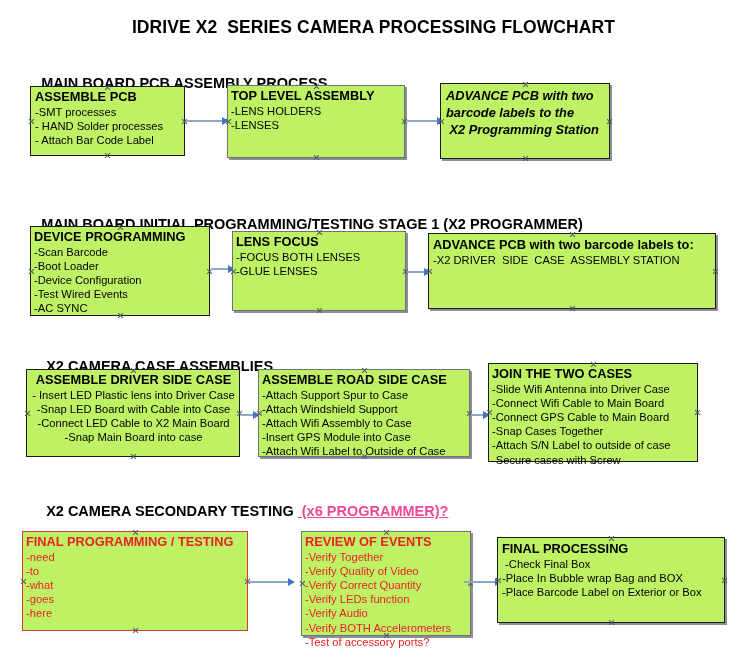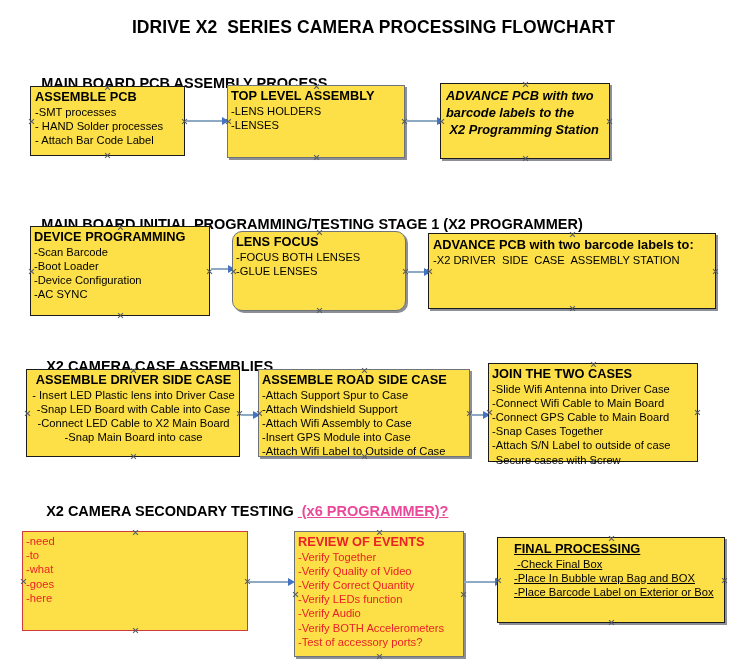--- a/index.html
+++ b/index.html
@@ -47,21 +47,21 @@
     white-space: pre;
   }
   .section-heading .accent {
     color: #ec4899;
     text-decoration: underline;
   }
 
   
   .node {
     position: absolute;
-    background: #fde047;
+    background: #bef264;
     border: 1px solid #1b1b1b;
     box-sizing: border-box;
     overflow: visible;
   }
   .node.shadowed {
     box-shadow: 2px 2px 0 0 rgba(120,124,132,0.85);
   }
   .node.greyborder {
     border-color: #6e7279;
   }
@@ -189,32 +189,33 @@
   <div class="section-heading" style="left:25px; top:200px;">
     <span>MAIN BOARD INITIAL PROGRAMMING/TESTING STAGE 1 (X2 PROGRAMMER)</span><span class="accent"></span>
   </div>
 
   <div class="node" style="left:30px; top:226px; width:180px; height:90px;">
     <div class="node-inner" style="top:2px; left:3px;">
       <div class="node-title">DEVICE PROGRAMMING</div>
       <div class="node-line">-Scan Barcode</div>
       <div class="node-line">-Boot Loader</div>
       <div class="node-line">-Device Configuration</div>
+      <div class="node-line">-Test Wired Events</div>
       <div class="node-line">-AC SYNC</div>
     </div>
     <span class="handle" style="left:50%; top:0;"></span>
     <span class="handle" style="left:50%; top:100%;"></span>
     <span class="handle" style="left:0; top:50%;"></span>
     <span class="handle" style="left:100%; top:50%;"></span>
   </div>
 
   <div class="connector" style="left:211px; top:268px; width:22px;"></div>
   <div class="arrowhead" style="left:228px; top:264.5px;"></div>
 
-  <div class="node shadowed greyborder" style="left:232px; top:231px; width:174px; height:80px;border-radius:10px;">
+  <div class="node shadowed greyborder" style="left:232px; top:231px; width:174px; height:80px;">
     <div class="node-inner" style="top:2px; left:3px;">
       <div class="node-title">LENS FOCUS</div>
       <div class="node-line">-FOCUS BOTH LENSES</div>
       <div class="node-line">-GLUE LENSES</div>
     </div>
     <span class="handle" style="left:50%; top:0;"></span>
     <span class="handle" style="left:50%; top:100%;"></span>
     <span class="handle" style="left:0; top:50%;"></span>
     <span class="handle" style="left:100%; top:50%;"></span>
   </div>
@@ -287,57 +288,58 @@
     <span class="handle" style="left:0; top:50%;"></span>
     <span class="handle" style="left:100%; top:50%;"></span>
   </div>
 
   <div class="section-heading" style="left:30px; top:487px;">
     <span>X2 CAMERA SECONDARY TESTING </span><span class="accent"> (x6 PROGRAMMER)?</span>
   </div>
 
   <div class="node redborder" style="left:22px; top:531px; width:226px; height:100px;">
     <div class="node-inner" style="top:2px; left:3px;">
+      <div class="node-title red">FINAL PROGRAMMING / TESTING</div>
       <div class="node-line red">-need</div>
       <div class="node-line red">-to</div>
       <div class="node-line red">-what</div>
       <div class="node-line red">-goes</div>
       <div class="node-line red">-here</div>
     </div>
     <span class="handle" style="left:50%; top:0;"></span>
     <span class="handle" style="left:50%; top:100%;"></span>
     <span class="handle" style="left:0; top:50%;"></span>
     <span class="handle" style="left:100%; top:50%;"></span>
   </div>
 
   <div class="connector" style="left:249px; top:581px; width:43px;"></div>
   <div class="arrowhead" style="left:288px; top:577.5px;"></div>
 
-  <div class="node shadowed greyborder" style="left:294px; top:531px; width:170px; height:126px;">
+  <div class="node shadowed greyborder" style="left:301px; top:531px; width:170px; height:105px;">
     <div class="node-inner" style="top:2px; left:3px;">
       <div class="node-title red">REVIEW OF EVENTS</div>
       <div class="node-line red">-Verify Together</div>
       <div class="node-line red">-Verify Quality of Video</div>
       <div class="node-line red">-Verify Correct Quantity</div>
       <div class="node-line red">-Verify LEDs function</div>
       <div class="node-line red">-Verify Audio</div>
       <div class="node-line red">-Verify BOTH Accelerometers</div>
       <div class="node-line overflow">-Test of accessory ports?</div>
     </div>
     <span class="handle" style="left:50%; top:0;"></span>
     <span class="handle" style="left:50%; top:100%;"></span>
     <span class="handle" style="left:0; top:50%;"></span>
     <span class="handle" style="left:100%; top:50%;"></span>
   </div>
 
   <div class="connector" style="left:464px; top:581px; width:36px;"></div>
   <div class="arrowhead" style="left:495px; top:577.5px;"></div>
 
   <div class="node shadowed" style="left:497px; top:537px; width:228px; height:86px;">
-    <div class="node-inner" style="top:3px; left:16px;text-decoration:underline;">
+    <div class="node-inner" style="top:3px; left:4px;">
       <div class="node-title">FINAL PROCESSING</div>
       <div class="node-line"> -Check Final Box</div>
       <div class="node-line">-Place In Bubble wrap Bag and BOX</div>
       <div class="node-line">-Place Barcode Label on Exterior or Box</div>
     </div>
     <span class="handle" style="left:50%; top:0;"></span>
     <span class="handle" style="left:50%; top:100%;"></span>
     <span class="handle" style="left:0; top:50%;"></span>
     <span class="handle" style="left:100%; top:50%;"></span>
   </div>

